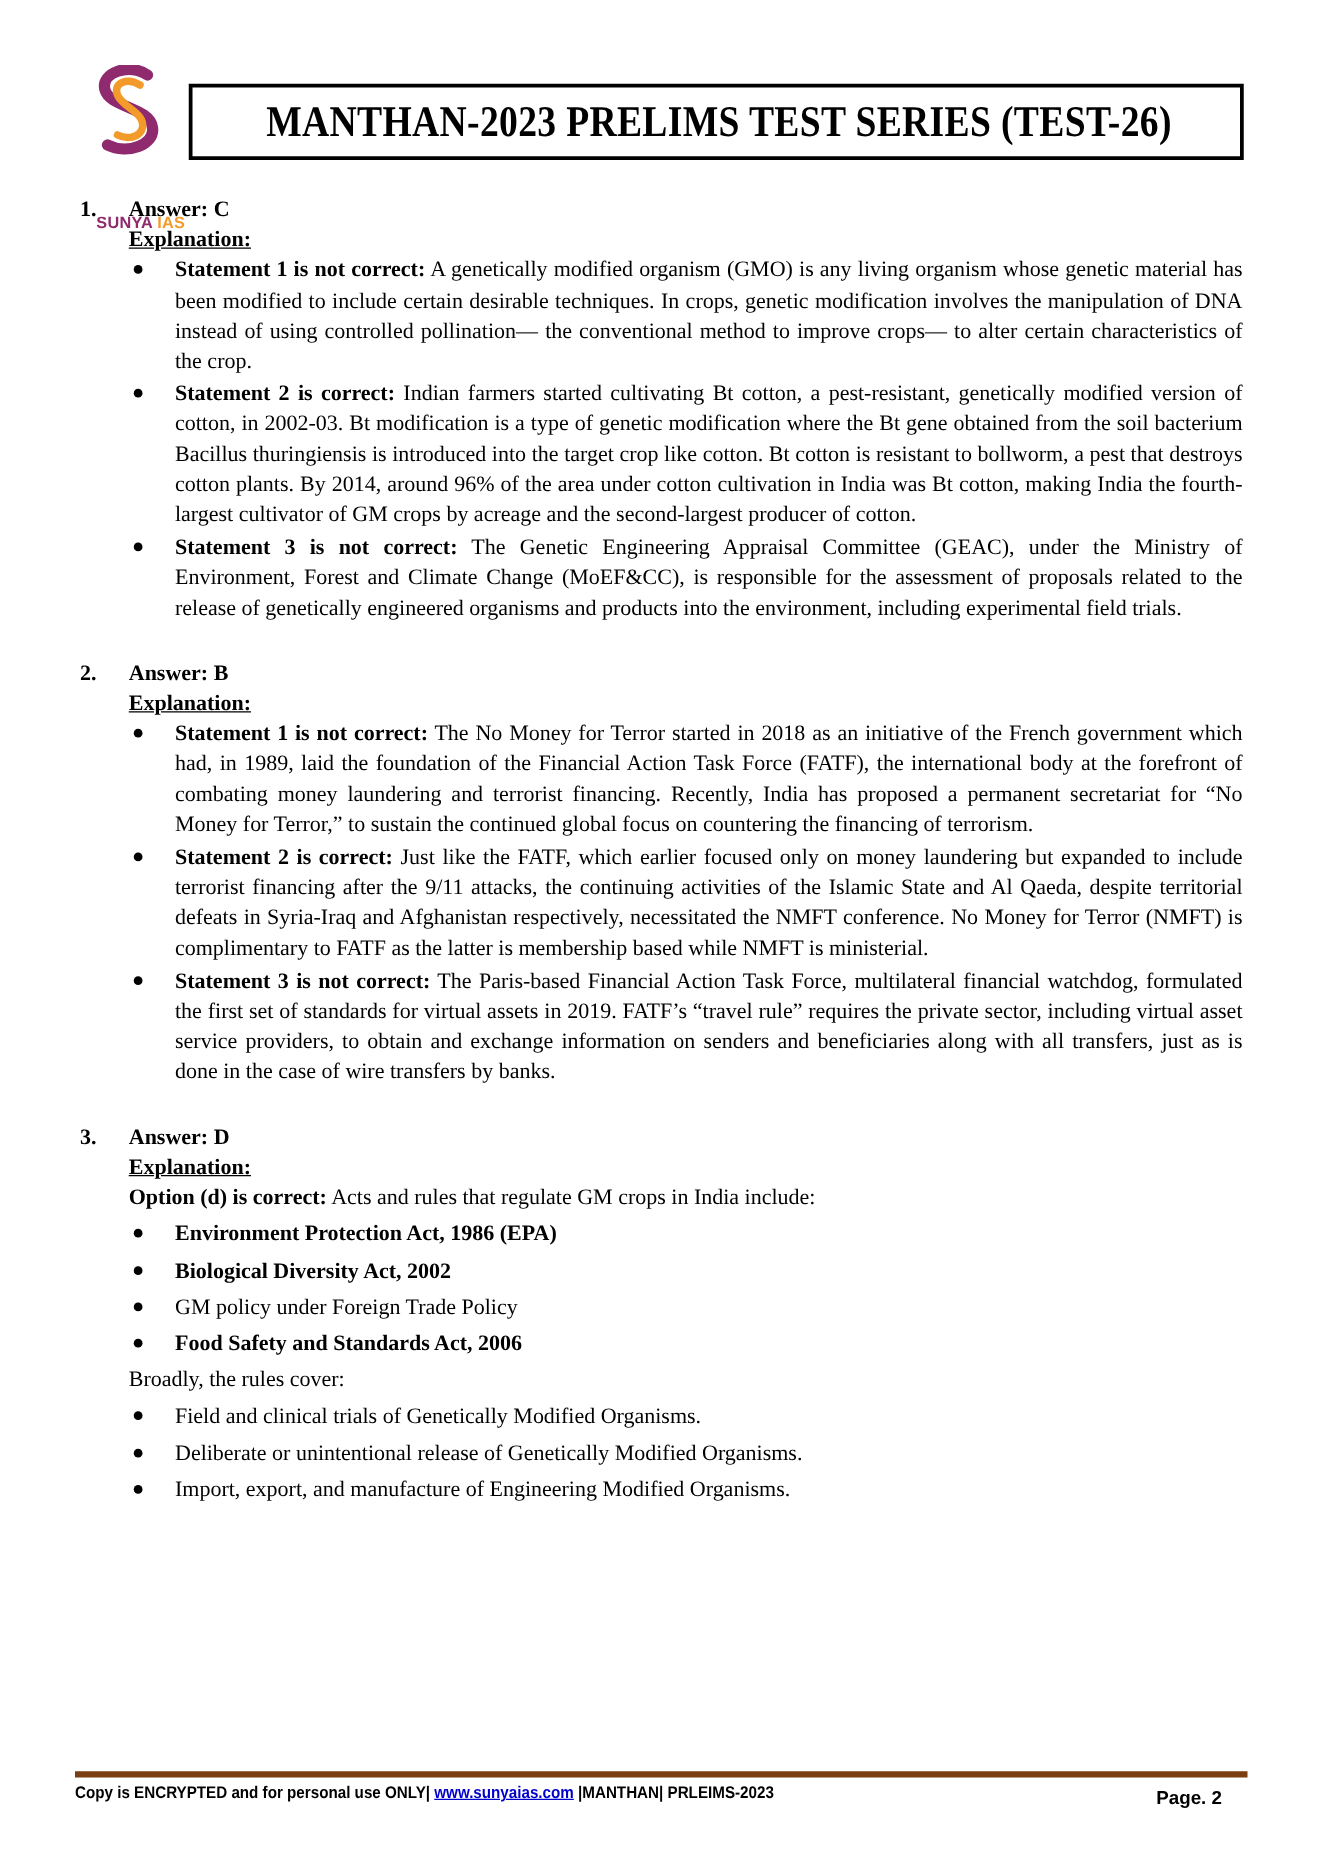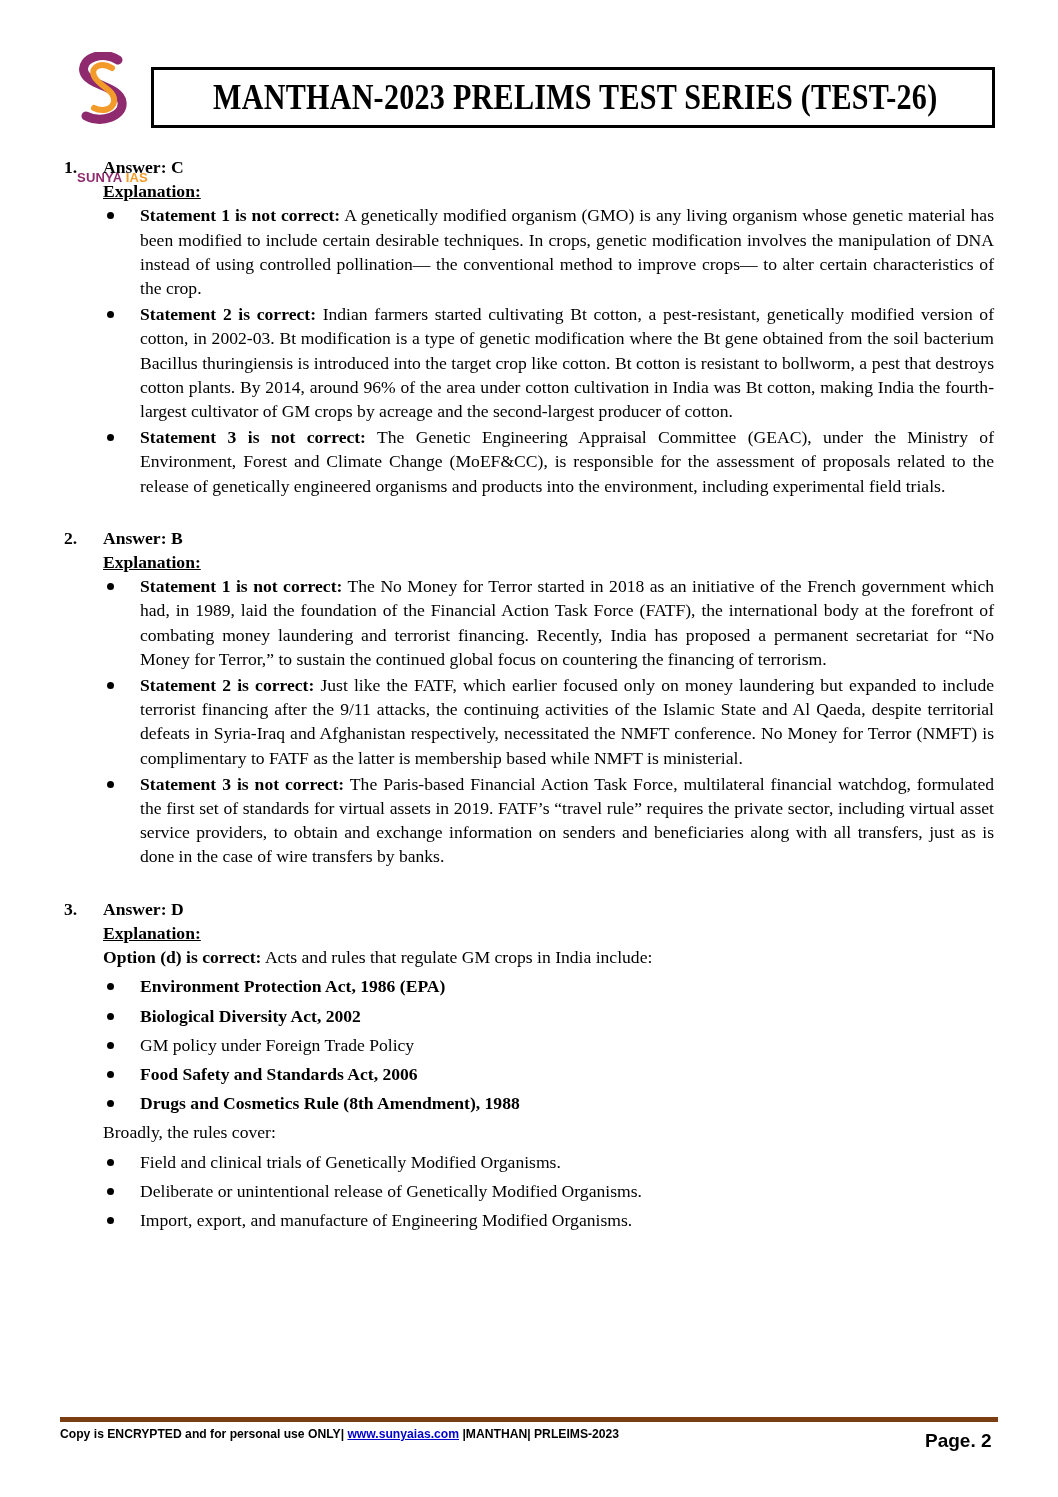--- a/index.html
+++ b/index.html
@@ -33,21 +33,21 @@
                        background: #000; border-radius: 50%; }
     ul.sp li { margin-bottom: 5px; }
     b { font-weight: bold; }
 
     
     .footer-rule { position: absolute; left: 60px; top: 1417px; width: 938px; height: 5px; background: #7a3e12; }
     .footer-text { position: absolute; left: 60px; top: 1426px; font-family: "Liberation Sans", "DejaVu Sans", sans-serif;
                    font-weight: bold; font-size: 13.5px; white-space: nowrap; transform: scaleX(0.9); transform-origin: left; }
     .footer-text a { color: #0000cc; text-decoration: underline; }
     .page-no { position: absolute; left: 925px; top: 1430px; font-family: "Liberation Sans", "DejaVu Sans", sans-serif;
-               font-size: 19px; font-weight: bold; }
+               font-size: 15px; font-weight: bold; }
   </style>
 </head>
 <body>
 
 <div class="logo">
   <svg width="56" height="72" viewBox="0 0 56 72">
     <path d="M44 8 C30 -2 6 6 10 20 C14 34 46 34 48 50 C50 64 28 72 12 64" fill="none" stroke="#8e2a6d" stroke-width="9" stroke-linecap="round"></path>
     <path d="M38 16 C28 10 16 14 20 24 C24 34 42 38 40 50 C38 58 28 60 20 56" fill="none" stroke="#f39b2a" stroke-width="6" stroke-linecap="round"></path>
   </svg>
   <div class="logo-text">
@@ -98,21 +98,20 @@
     </div>
     <div class="expl">Explanation:</div>
     <div class="plain" style="margin-bottom:5px;">
       <b>Option (d) is correct:</b><span> Acts and rules that regulate GM crops in India include:</span>
     </div>
     <ul class="bl sp" style="margin-left:39px;">
       <li><b>Environment Protection Act, 1986 (EPA)</b></li>
       <li><b>Biological Diversity Act, 2002</b></li>
       <li><span>GM policy under Foreign Trade Policy</span></li>
       <li><b>Food Safety and Standards Act, 2006</b></li>
-      <li><b>Drugs and Cosmetics Rule (8th Amendment), 1988</b></li>
     </ul>
     <div class="plain" style="margin-bottom:5px;">Broadly, the rules cover:</div>
     <ul class="bl sp">
       <li>Field and clinical trials of Genetically Modified Organisms.</li>
       <li>Deliberate or unintentional release of Genetically Modified Organisms.</li>
       <li>Import, export, and manufacture of Engineering Modified Organisms.</li>
     </ul>
   </div>
 </div>
 

